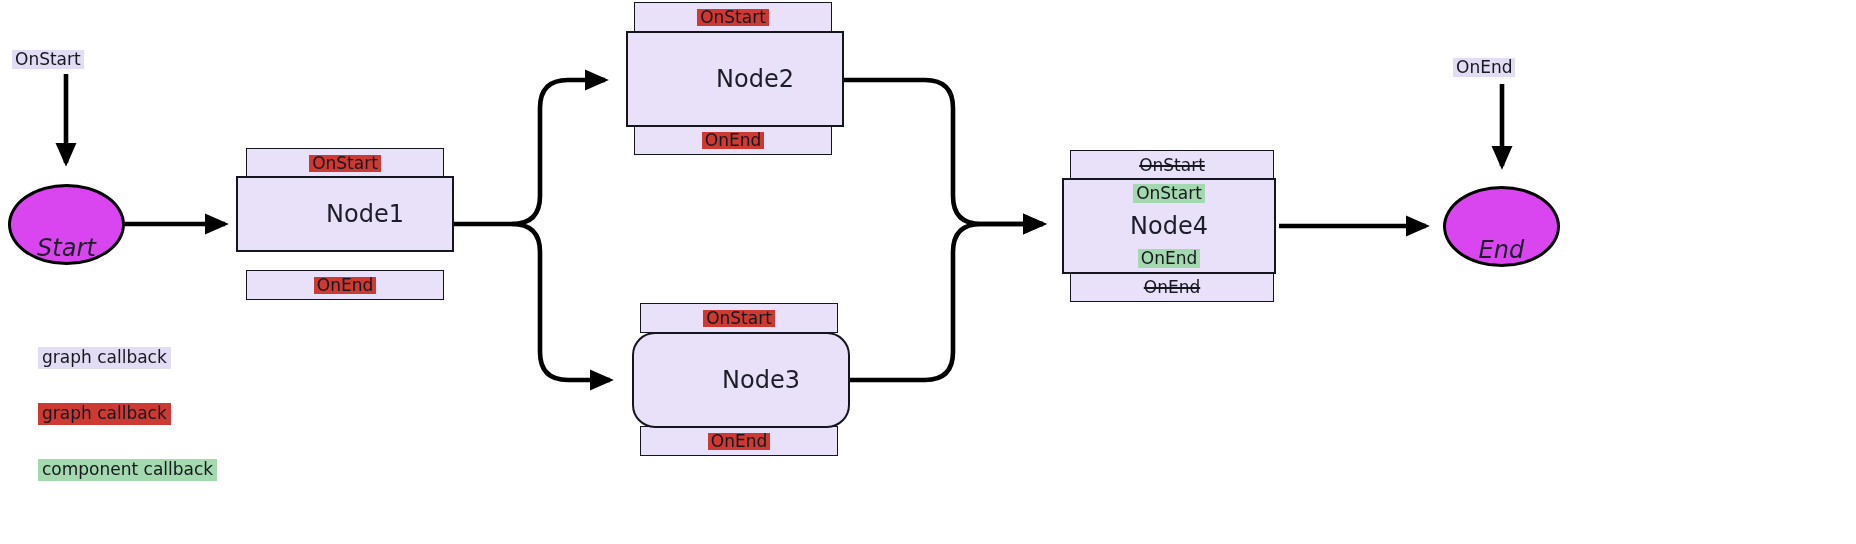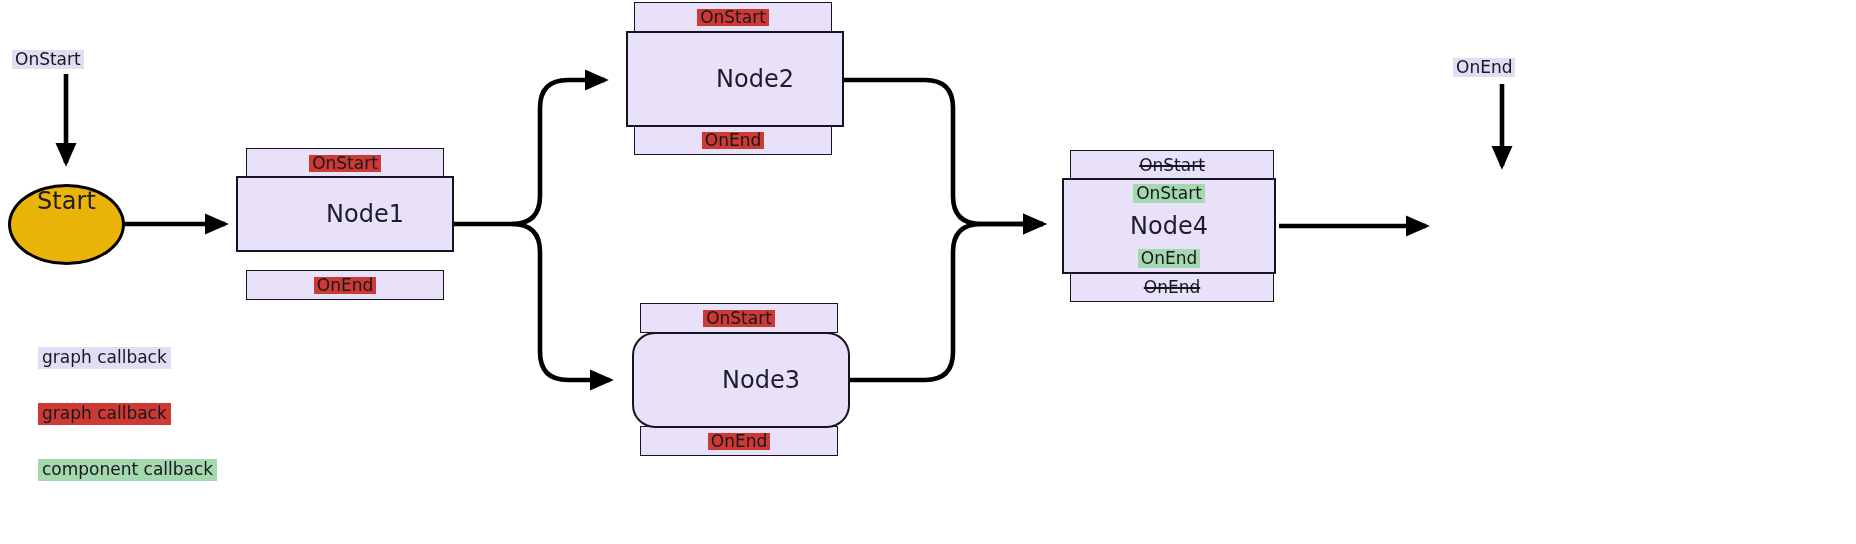--- a/index.html
+++ b/index.html
@@ -18,28 +18,29 @@
     position:absolute;
     left:0; top:0;
     width:1856px;
     height:544px;
     pointer-events:none;
   }
 
   
   .terminal{
     position:absolute;
-    background:#eab308;
+    background:#d946ef;
     border:3.5px solid #000000;
     border-radius:50%;
     display:flex;
-    align-items:flex-start;
+    align-items:flex-end;
     justify-content:center;
     box-sizing:border-box;
     z-index:5;
+    font-style:italic;
   }
   .terminal .tlabel{
     font-size:24px;
     color:#1d1d28;
     letter-spacing:.1px;
   }
 
   
   .node{
     position:absolute;
@@ -164,20 +165,23 @@
   </svg>
 
   <div class="glabel" style="left:12px; top:50px;">OnStart</div>
 
   <div class="glabel" style="left:1453px; top:58px;">OnEnd</div>
 
   <div class="terminal" style="left:8px; top:184px; width:117px; height:81px;">
     <span class="tlabel">Start</span>
   </div>
 
+  <div class="terminal" style="left:1443px; top:186px; width:117px; height:81px;">
+    <span class="tlabel">End</span>
+  </div>
 
   <div class="node" style="left:0; top:0;">
     <div class="band" style="left:246px; top:148px; width:198px; height:30px;">
       <span class="btext hl-node">OnStart</span>
     </div>
     <div class="band" style="left:246px; top:270px; width:198px; height:30px;">
       <span class="btext hl-node">OnEnd</span>
     </div>
     <div class="inner" style="left:236px; top:176px; width:218px; height:76px;">
       <span class="nname">Node1</span>

